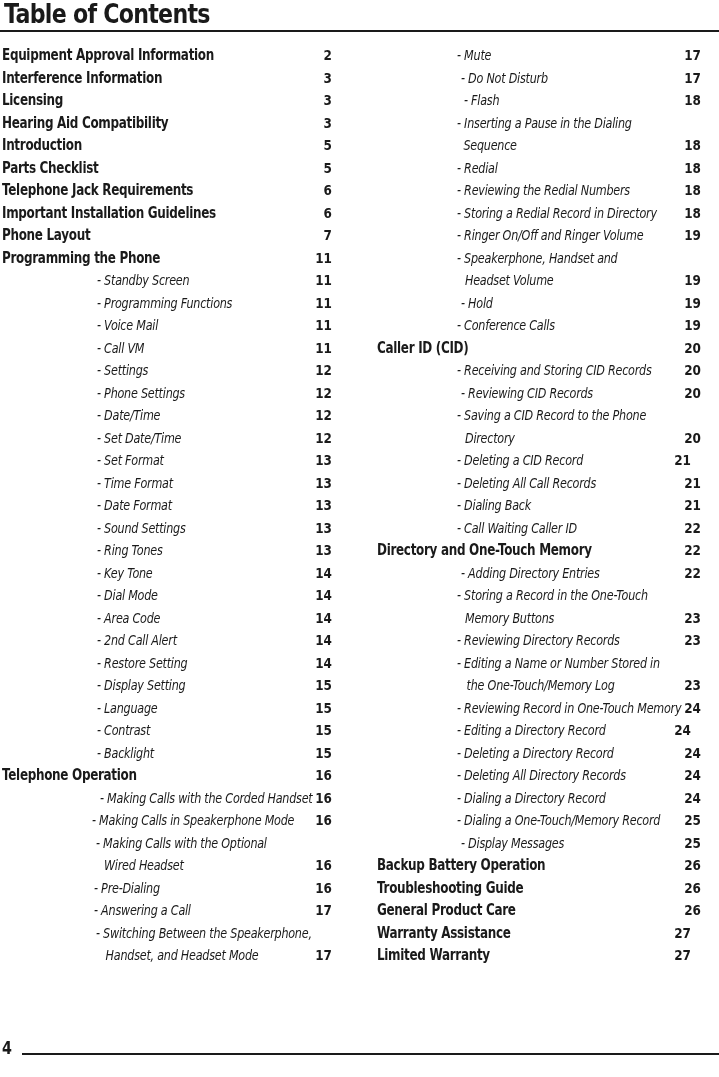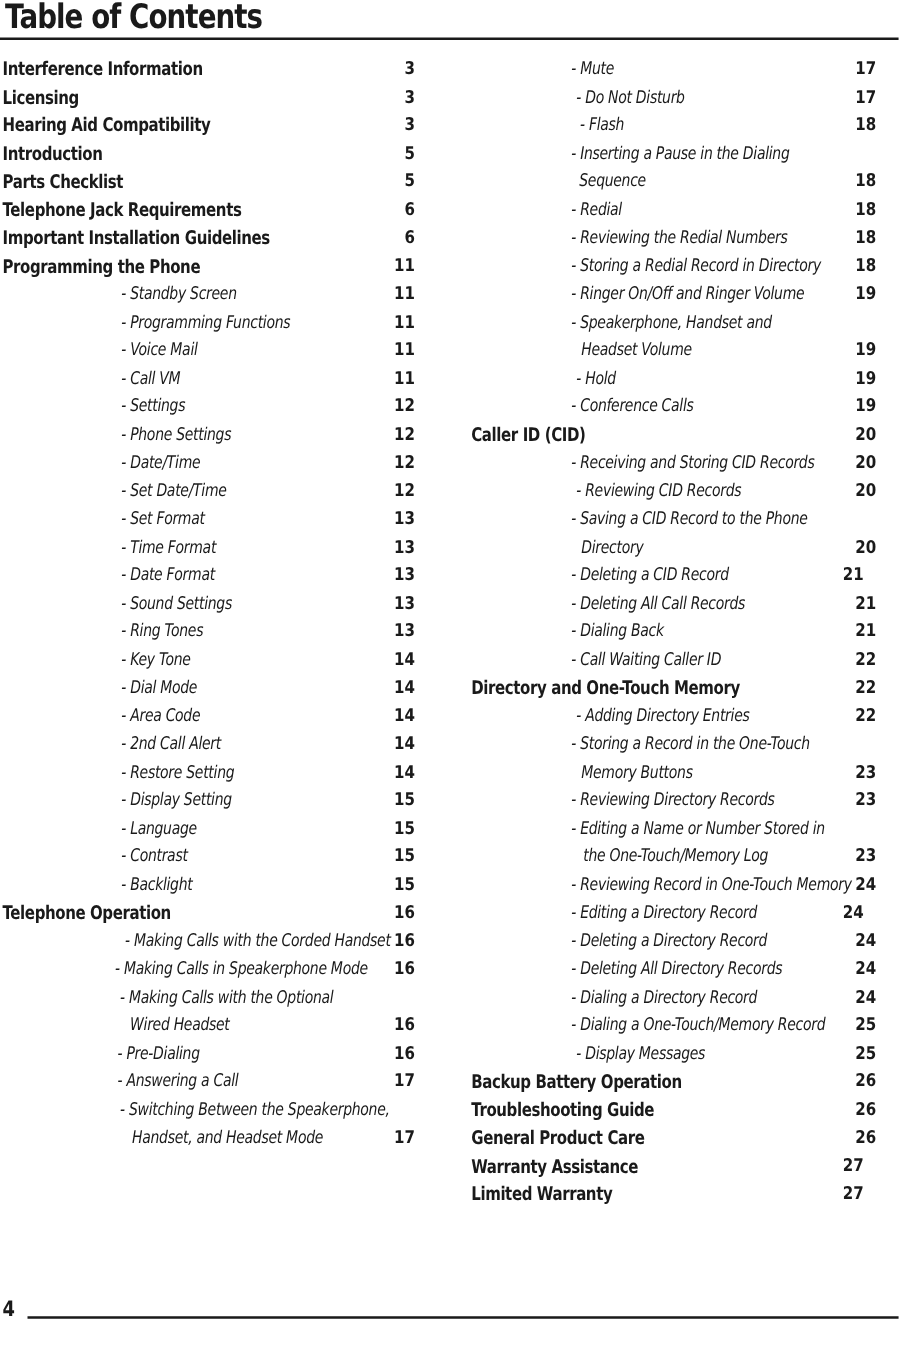--- a/index.html
+++ b/index.html
@@ -140,20 +140,24 @@
 <body>
 
 <div id="page">
 
   <div class="doc-title">Table of Contents</div>
 
   <div class="rule-top"></div>
 
   <div class="col col-left" id="col-left">
       <div class="entry section">
+        <span class="label" style="left: 0px;">Equipment Approval Information</span>
+        <span class="pageno">2</span>
+      </div>
+      <div class="entry section">
         <span class="label" style="left: 0px;">Interference Information</span>
         <span class="pageno">3</span>
       </div>
       <div class="entry section">
         <span class="label" style="left: 0px;">Licensing</span>
         <span class="pageno">3</span>
       </div>
       <div class="entry section">
         <span class="label" style="left: 0px;">Hearing Aid Compatibility</span>
         <span class="pageno">3</span>
@@ -168,20 +172,24 @@
       </div>
       <div class="entry section">
         <span class="label" style="left: 0px;">Telephone Jack Requirements</span>
         <span class="pageno">6</span>
       </div>
       <div class="entry section">
         <span class="label" style="left: 0px;">Important Installation Guidelines</span>
         <span class="pageno">6</span>
       </div>
       <div class="entry section">
+        <span class="label" style="left: 0px;">Phone Layout</span>
+        <span class="pageno">7</span>
+      </div>
+      <div class="entry section">
         <span class="label" style="left: 0px;">Programming the Phone</span>
         <span class="pageno">11</span>
       </div>
       <div class="entry sub">
         <span class="label" style="left: 95px;">- Standby Screen</span>
         <span class="pageno">11</span>
       </div>
       <div class="entry sub">
         <span class="label" style="left: 95px;">- Programming Functions</span>
         <span class="pageno">11</span>

